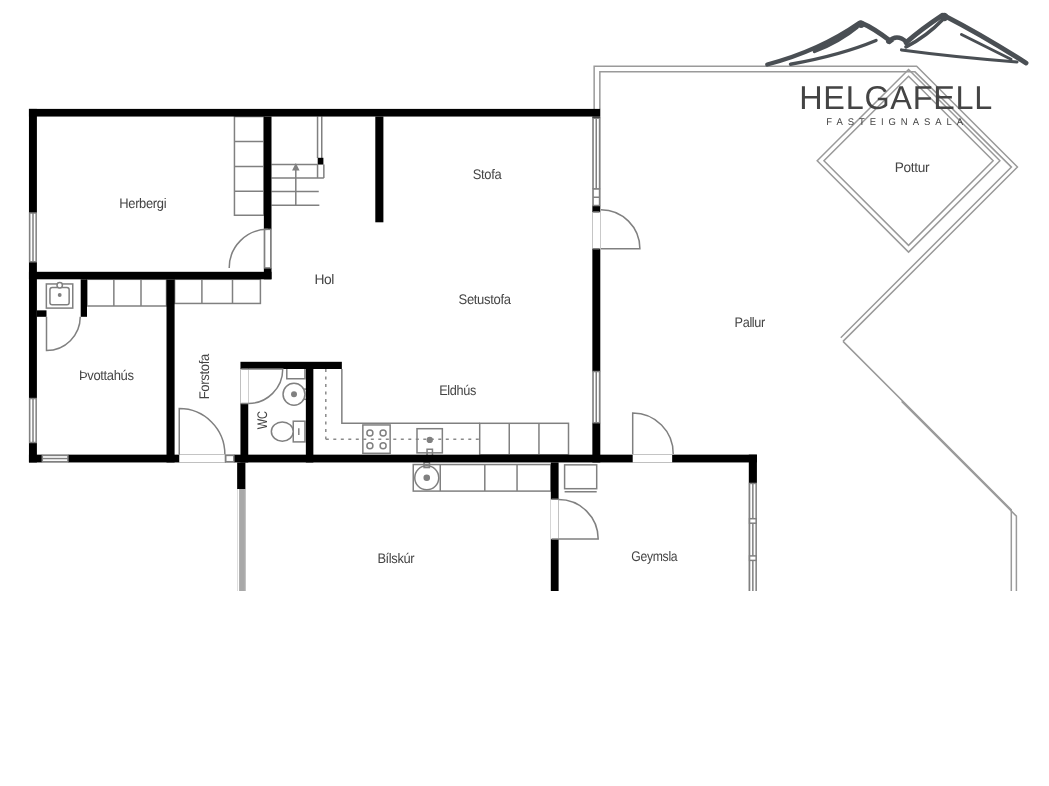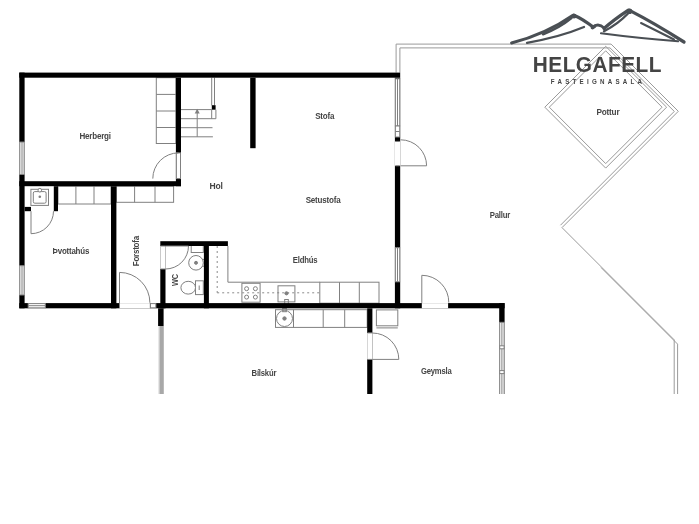--- a/index.html
+++ b/index.html
@@ -1,16 +1,16 @@
 <!DOCTYPE html>
 <html><head>
 <meta charset="utf-8">
 <style>
 html,body{margin:0;padding:0;background:#fff;}
-#page{width:699px;height:394px;position:relative;overflow:hidden;background:#fff;font-weight:bold;}
+#page{width:699px;height:394px;position:relative;overflow:hidden;background:#fff;}
 svg{position:absolute;top:0;left:0;}
 text{font-family:"Liberation Sans",sans-serif;fill:#444;}
 .lbl{font-size:9.3px;letter-spacing:-0.25px;}
 </style>
 </head>
 <body>
 <div id="page">
 <svg width="699" height="524" viewBox="0 0 699 524">
 
 <g stroke="#9a9a9a" stroke-width="1" fill="none">

